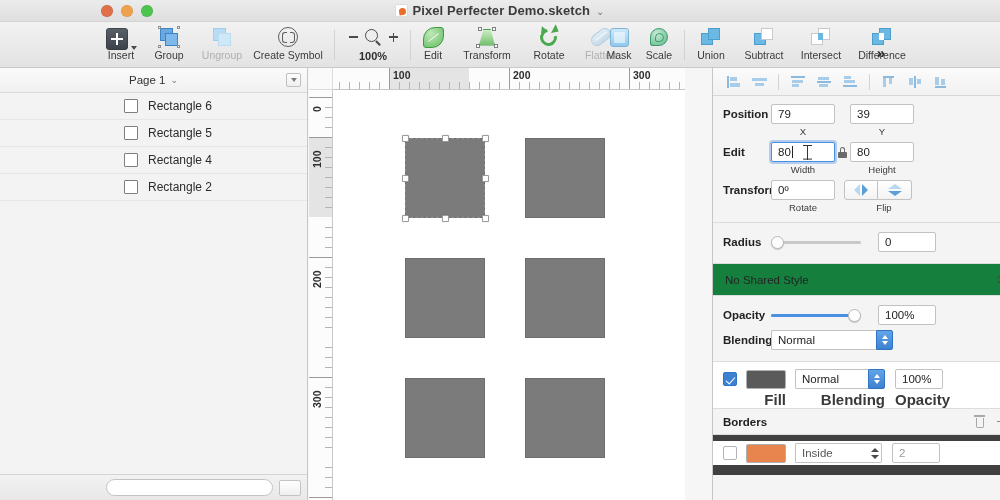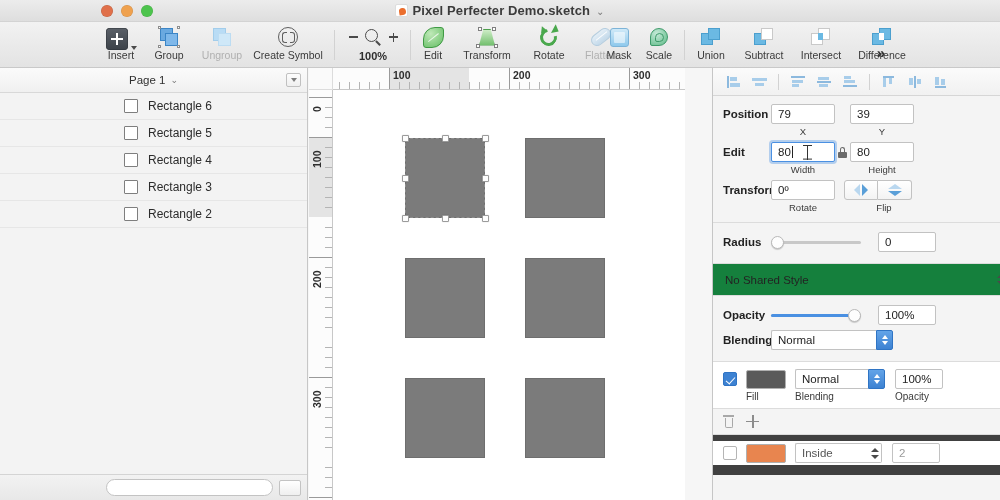--- a/index.html
+++ b/index.html
@@ -397,21 +397,21 @@
     width: 14px; height: 14px; background: #3d82d2; border: 1px solid #2f74c4;
     border-radius: 2px; position: relative; flex:none;
   }
   .blue-cb::after {
     content:""; position:absolute; left:4px; top:1.5px; width:4px; height:8px;
     border:solid #fff; border-width:0 1.8px 1.8px 0; transform: rotate(42deg);
   }
   .empty-cb { width:14px;height:14px;background:#fff;border:1px solid #b5b5b5;border-radius:2px;flex:none; }
   .swatch { height: 19px; border: 1px solid #b0b0b0; border-radius: 2px; }
   .style-sublbls { display:flex; height:13px; padding-left:10px; background:#fff; }
-  .ssub { font-size: 10px; color: #3a3a3a; text-align:left; }
+  .ssub { font-size: 15px; color: #3a3a3a; text-align:right;font-weight:bold; }
   .hr-light { height:1px; background:#dcdcdc; }
 </style>
 </head>
 <body>
 
 <div class="app">
 
   <div class="titlebar">
     <div class="traffic">
       <div class="tl red"></div>
@@ -597,24 +597,20 @@
         <span class="layer-cb"></span>
         <span class="layer-name">Rectangle 6</span>
       </div>
       <div class="layer-row">
         <span class="layer-cb"></span>
         <span class="layer-name">Rectangle 5</span>
       </div>
       <div class="layer-row">
         <span class="layer-cb"></span>
         <span class="layer-name">Rectangle 4</span>
-      </div>
-      <div class="layer-row">
-        <span class="layer-cb"></span>
-        <span class="layer-name">Rectangle 3</span>
       </div>
       <div class="layer-row">
         <span class="layer-cb"></span>
         <span class="layer-name">Rectangle 2</span>
       </div>
     </div>
     <div class="layer-search">
       <span class="ls-field" placeholder=""></span>
       <span class="ls-btn"><span class="bar"></span></span>
     </div>
@@ -916,20 +912,21 @@
         <span class="ssub" style="width:40px">Fill</span>
         <span style="width:9px"></span>
         <span class="ssub" style="width:90px">Blending</span>
         <span style="width:10px"></span>
         <span class="ssub" style="width:48px">Opacity</span>
       </div>
       <div class="hr-light" style="margin-top:4px"></div>
     </div>
 
     <div class="sec-head">
+      <span class="sec-title">Borders</span>
       <span class="trash-ic">
           <span class="lid"></span>
           <span class="can"></span>
         </span>
       <span class="plus-ic"></span>
     </div>
     <div style="background:#404040;padding-top:6px;height:40px">
       <div class="style-row">
         <span class="empty-cb"></span>
         <span class="swatch" style="width:40px;margin-left:9px;background:#e8854f"></span>

